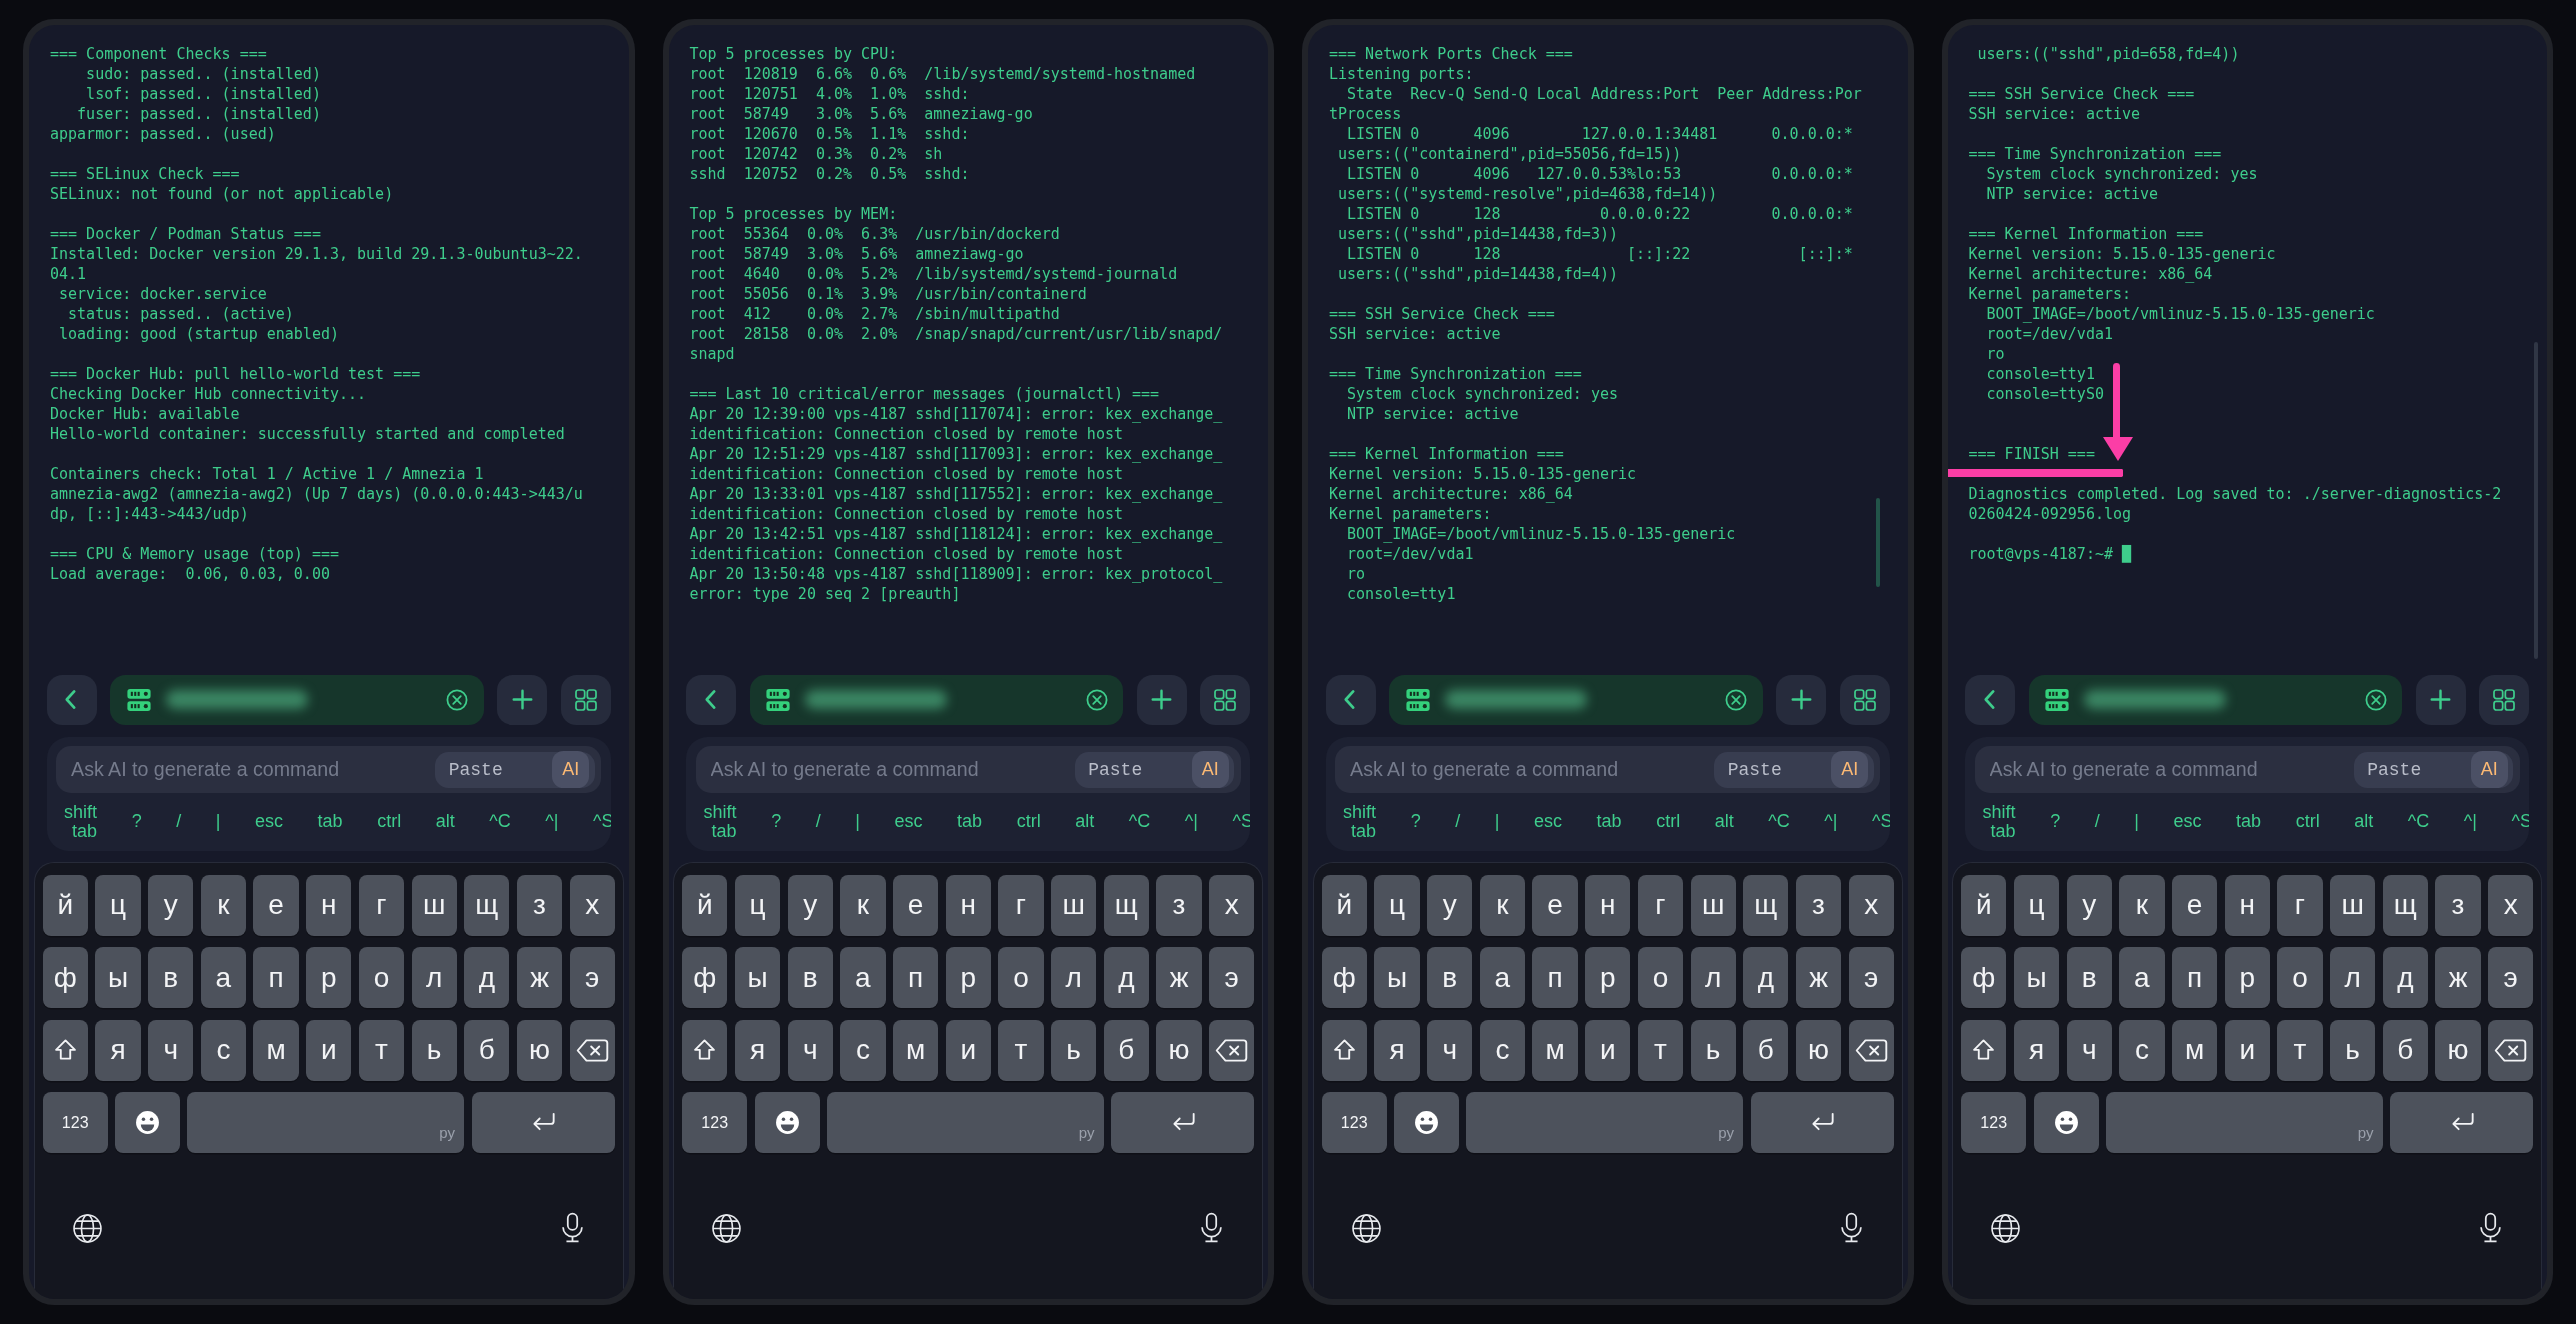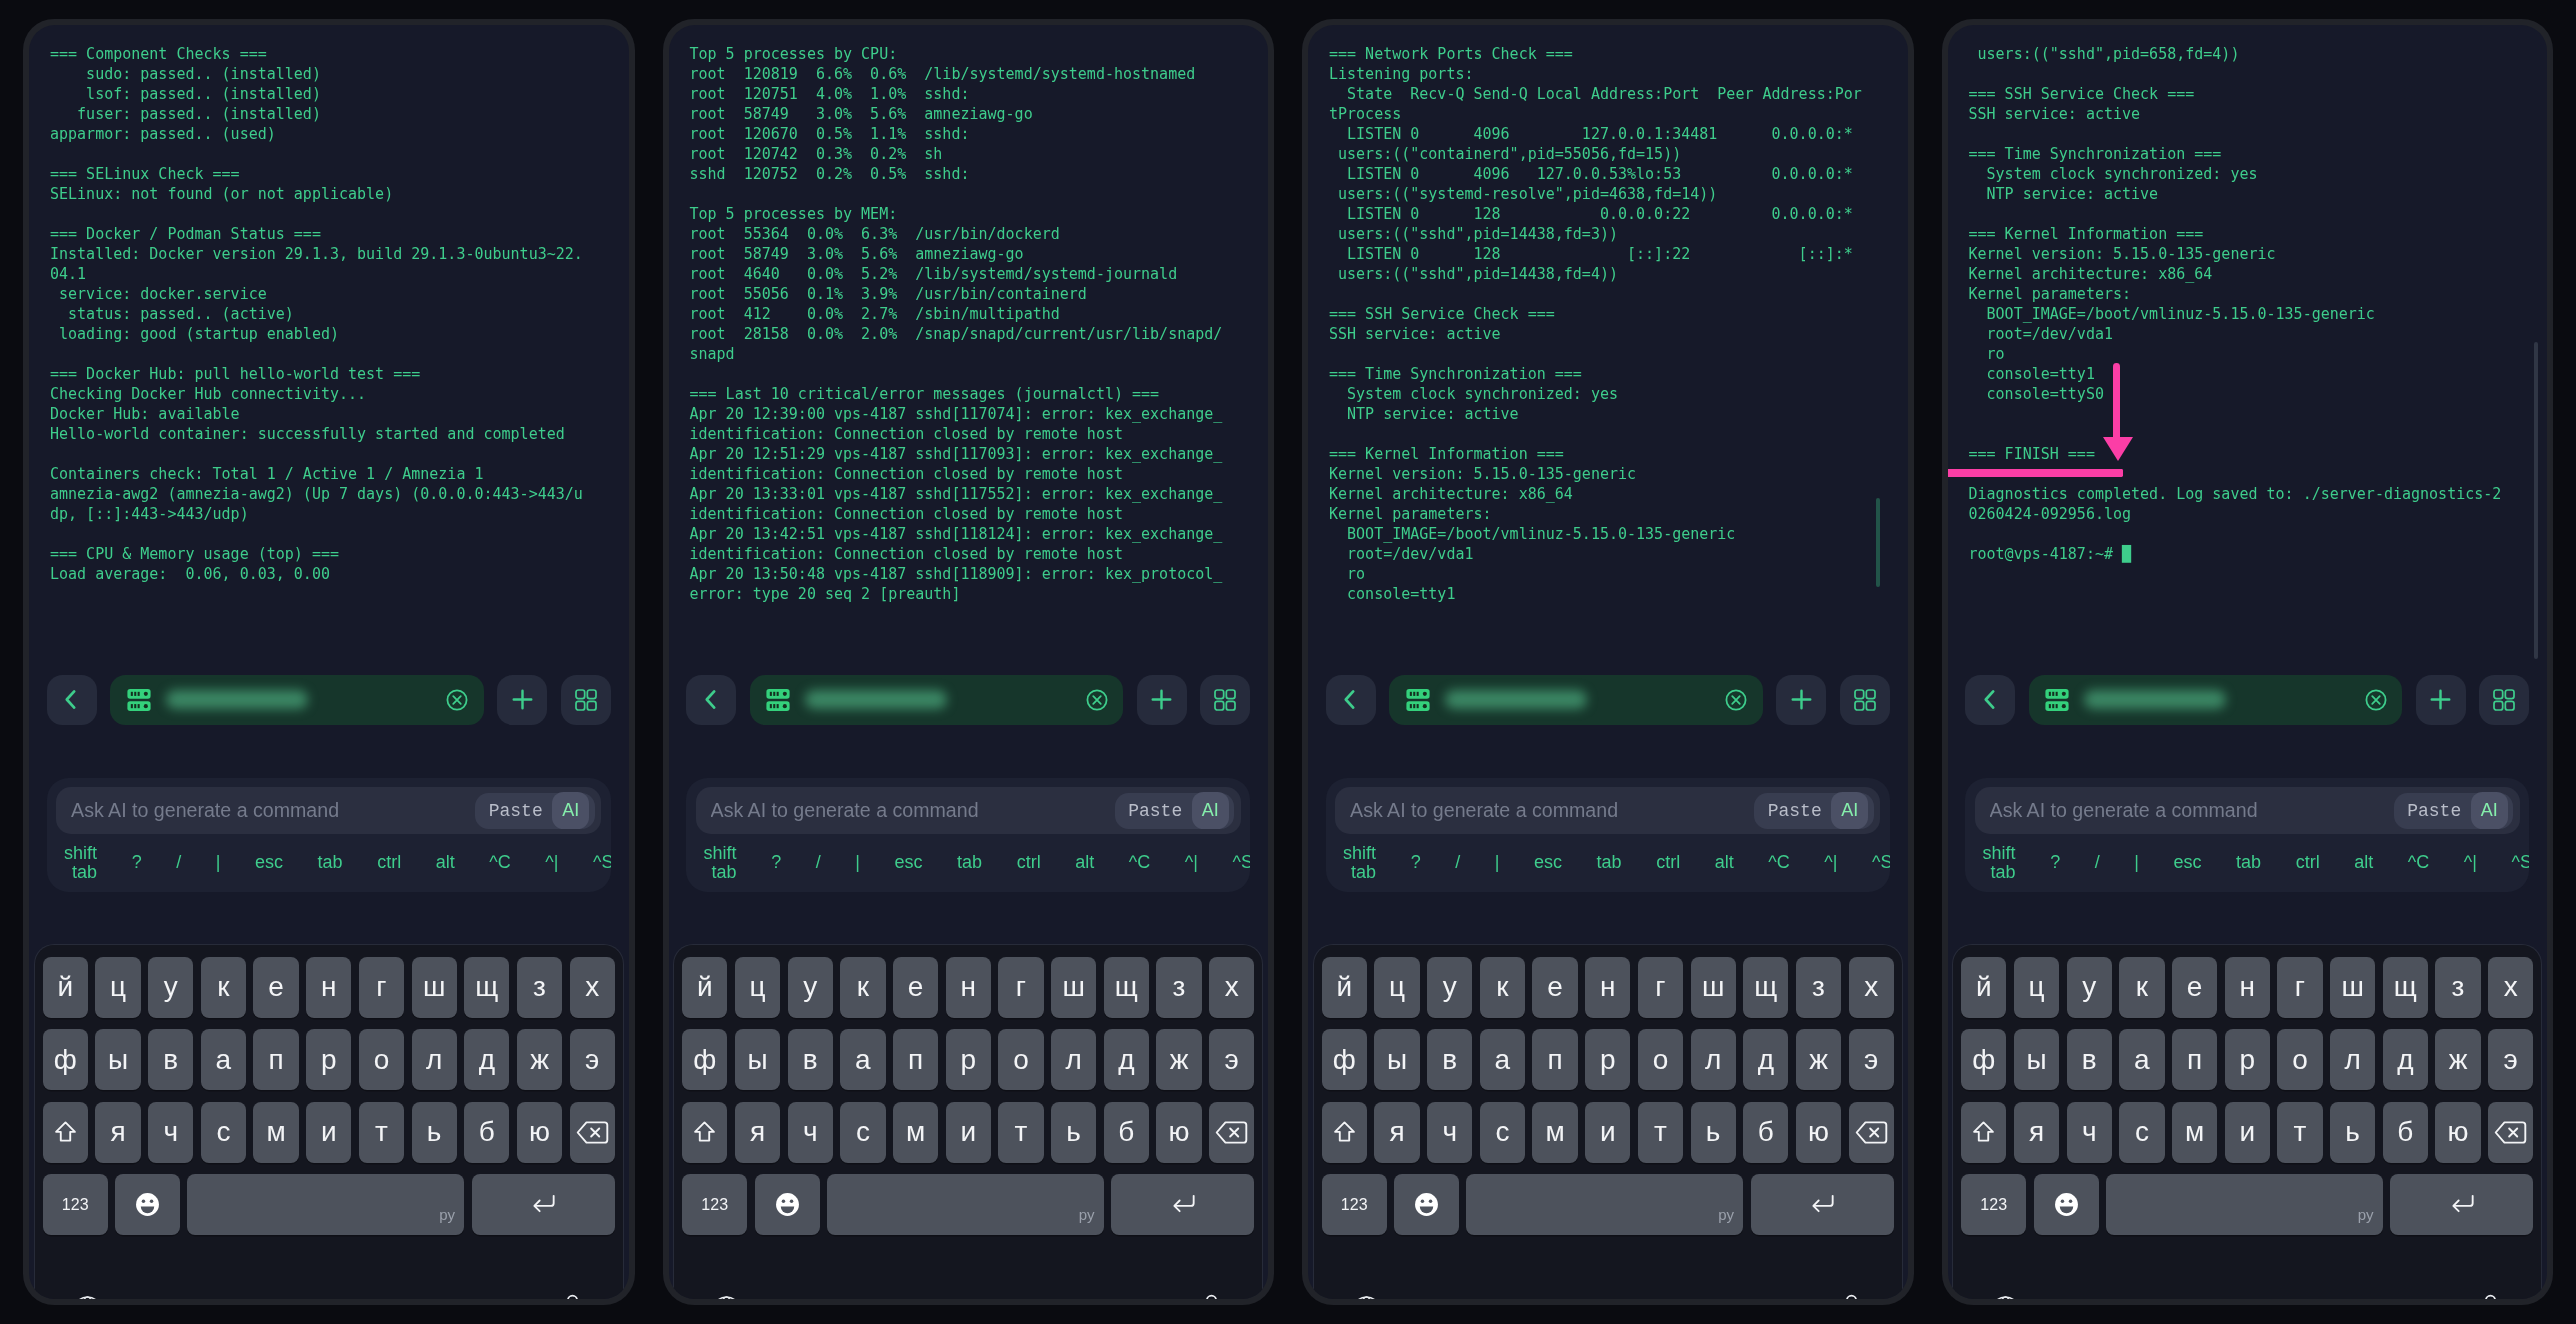--- a/index.html
+++ b/index.html
@@ -15,32 +15,32 @@
   .t-scrollbar{position:absolute;width:3.4px;border-radius:2px;}
   .sb-p3{right:28px;top:473px;height:89px;background:rgba(62,205,140,0.33);}
   .sb-p4{right:9.5px;top:317px;height:317px;background:rgba(120,130,145,0.28);}
   
   .arrow-v{position:absolute;left:165px;top:338px;width:7.4px;height:78px;background:#fb3ea6;border-radius:3.4px;}
   .arrow-head{position:absolute;left:155px;top:412px;width:0;height:0;
               border-left:15px solid transparent;border-right:15px solid transparent;border-top:24px solid #fb3ea6;}
   .arrow-underline{position:absolute;left:-15px;top:444px;width:190px;height:8px;background:#fb3ea6;border-radius:1.4px;}
 
   
-  .chrome{display:flex;flex-direction:column;flex:1;min-height:0;gap:41px;}
+  .chrome{display:flex;flex-direction:column;flex:1;min-height:0;}
   .tabbar{margin:8px 17.6px 0;height:50px;display:flex;gap:13.5px;align-items:stretch;flex:none;}
   .tbtn{width:50px;flex:none;border-radius:15.5px;background:#262b3c;display:flex;align-items:center;justify-content:center;border:none;padding:0;}
   .tab-pill{flex:1;min-width:0;border-radius:15.5px;background:#16362b;display:flex;align-items:center;padding:0 13.5px;gap:12px;}
   .host-blob{width:142px;height:19px;border-radius:9.5px;background:rgba(96,214,156,0.5);filter:blur(5.4px);margin-right:auto;}
 
   .ai-box{margin:12px 17.6px 0;background:#1d2132;border-radius:21.6px;padding:9.5px 9.5px 0;overflow:hidden;flex:none;}
   .ai-input{height:47px;background:#2b2f40;border-radius:15px;display:flex;align-items:center;padding:0 6.8px 0 15px;}
   .ai-placeholder{color:#757b8c;font-size:19.6px;flex:1;min-width:0;white-space:nowrap;overflow:hidden;}
   .paste-group{background:#383d50;border-radius:13.5px;height:36px;display:flex;align-items:center;gap:9.5px;padding:0 5.4px 0 13.5px;flex:none;}
   .paste-label{color:#b9bdc9;font-size:18px;font-family:Liberation Mono, monospace;}
-  .ai-chip{background:#4b5065;color:#86efac;border-radius:11.5px;padding:8px 10px;font-size:18px;}
+  .ai-chip{background:#4b5065;color:#fdba74;border-radius:11.5px;padding:8px 10px;font-size:18px;margin-left:40px;}
   .shortcut-row{height:58px;display:flex;align-items:center;justify-content:space-between;
                 color:#3ecd8c;font-size:18px;padding:0 8px;margin-right:-20px;}
   .sc{white-space:pre-line;text-align:right;line-height:19.6px;flex:none;}
 
   
   .keyboard{flex:1;margin:10.8px 4.7px 0;background:#14161f;border:0.7px solid #272b39;border-bottom:none;
             border-radius:20px 20px 0 0;padding:12px 8px 0;display:flex;flex-direction:column;min-height:0;}
   .krow{display:flex;gap:7.4px;margin-bottom:11.5px;height:61px;flex:none;}
   .key{flex:1;min-width:0;background:#4d525c;border-radius:8px;color:#f3f4f6;
        font-size:28px;display:flex;align-items:center;justify-content:center;box-shadow:0 1.4px 0 rgba(0,0,0,.28);}

